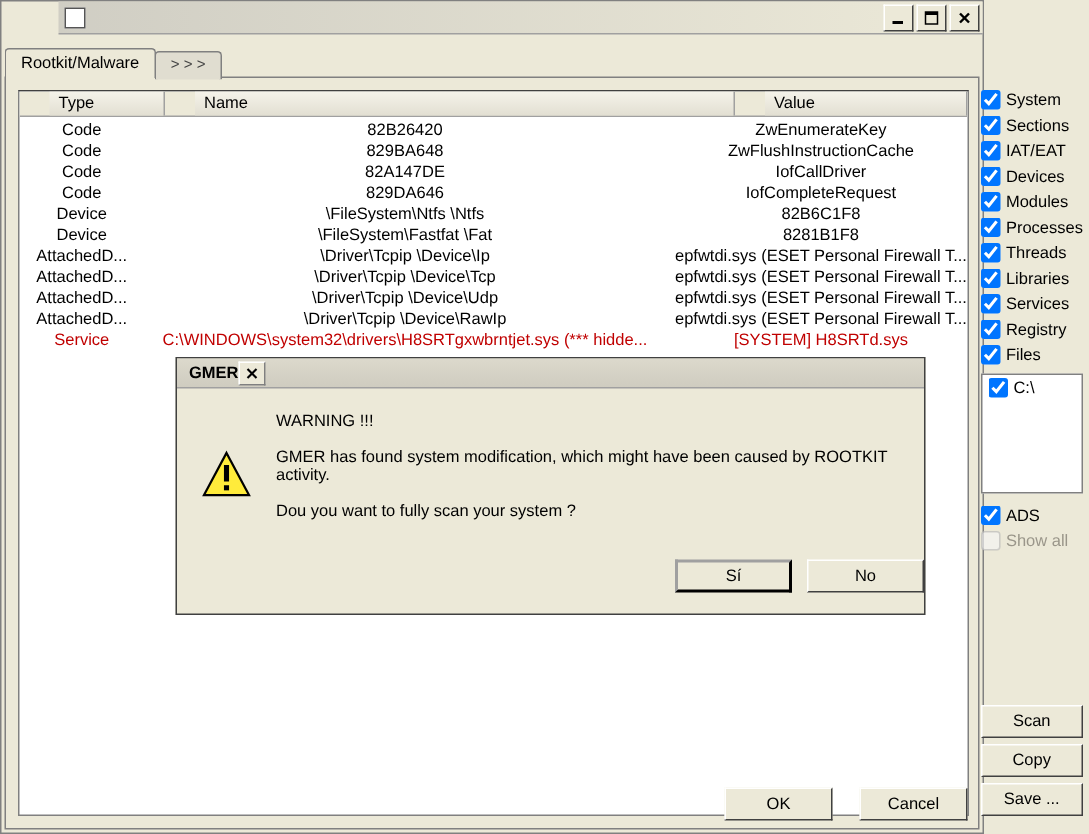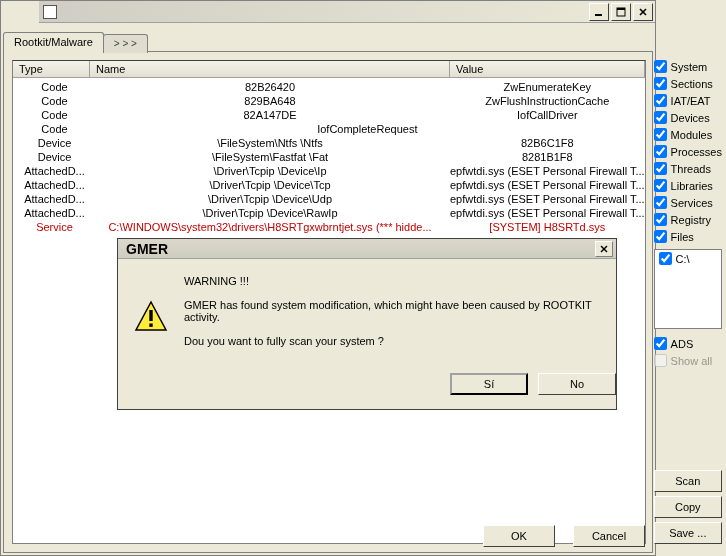--- a/index.html
+++ b/index.html
@@ -98,20 +98,21 @@
   .list-header {
     display:flex;
     background:#ECE9D8;
     border-bottom:1px solid #a0a0a0;
     font-size:11px;
   }
   .list-header .col {
     border-right:1px solid #a0a0a0;
     padding:2px 6px;
     background:linear-gradient(#f5f3ea,#e2dfd2);
+    margin-left:20px;
   }
   .col-type { width:77px; }
   .col-name { width:360px; }
   .col-value { flex:1; }
   .list-body {
     padding-top:2px;
     text-align:center;
   }
   .row {
     display:flex;
@@ -172,24 +173,23 @@
     top:237px;
     width:500px;
     background:#ECE9D8;
     border:1px solid #404040;
   }
   .dialog-title {
     background:linear-gradient(#dcd9cc,#cfccc0);
     height:20px;
     display:flex;
     align-items:center;
-    justify-content:space-between;
     padding:0 3px 0 8px;
     font-weight:bold;
-    font-size:14px;
+    font-size:11px;
     border-bottom:1px solid #a0a0a0;
   }
   .dlg-close {
     width:18px;height:16px;
     border:1px solid #808080;
     border-top-color:#fff; border-left-color:#fff;
     background:#ECE9D8;
     display:flex;align-items:center;justify-content:center;
     font-size:10px; cursor:pointer;
   }
@@ -269,20 +269,21 @@
                   <div class="c2">829BA648</div>
                   <div class="c3">ZwFlushInstructionCache</div>
                 </div>
                 <div class="row">
                   <div class="c1">Code</div>
                   <div class="c2">82A147DE</div>
                   <div class="c3">IofCallDriver</div>
                 </div>
                 <div class="row">
                   <div class="c1">Code</div>
+                  <div class="c2">829DA646</div>
                   <div class="c3">IofCompleteRequest</div>
                 </div>
                 <div class="row">
                   <div class="c1">Device</div>
                   <div class="c2">\FileSystem\Ntfs \Ntfs</div>
                   <div class="c3">82B6C1F8</div>
                 </div>
                 <div class="row">
                   <div class="c1">Device</div>
                   <div class="c2">\FileSystem\Fastfat \Fat</div>

